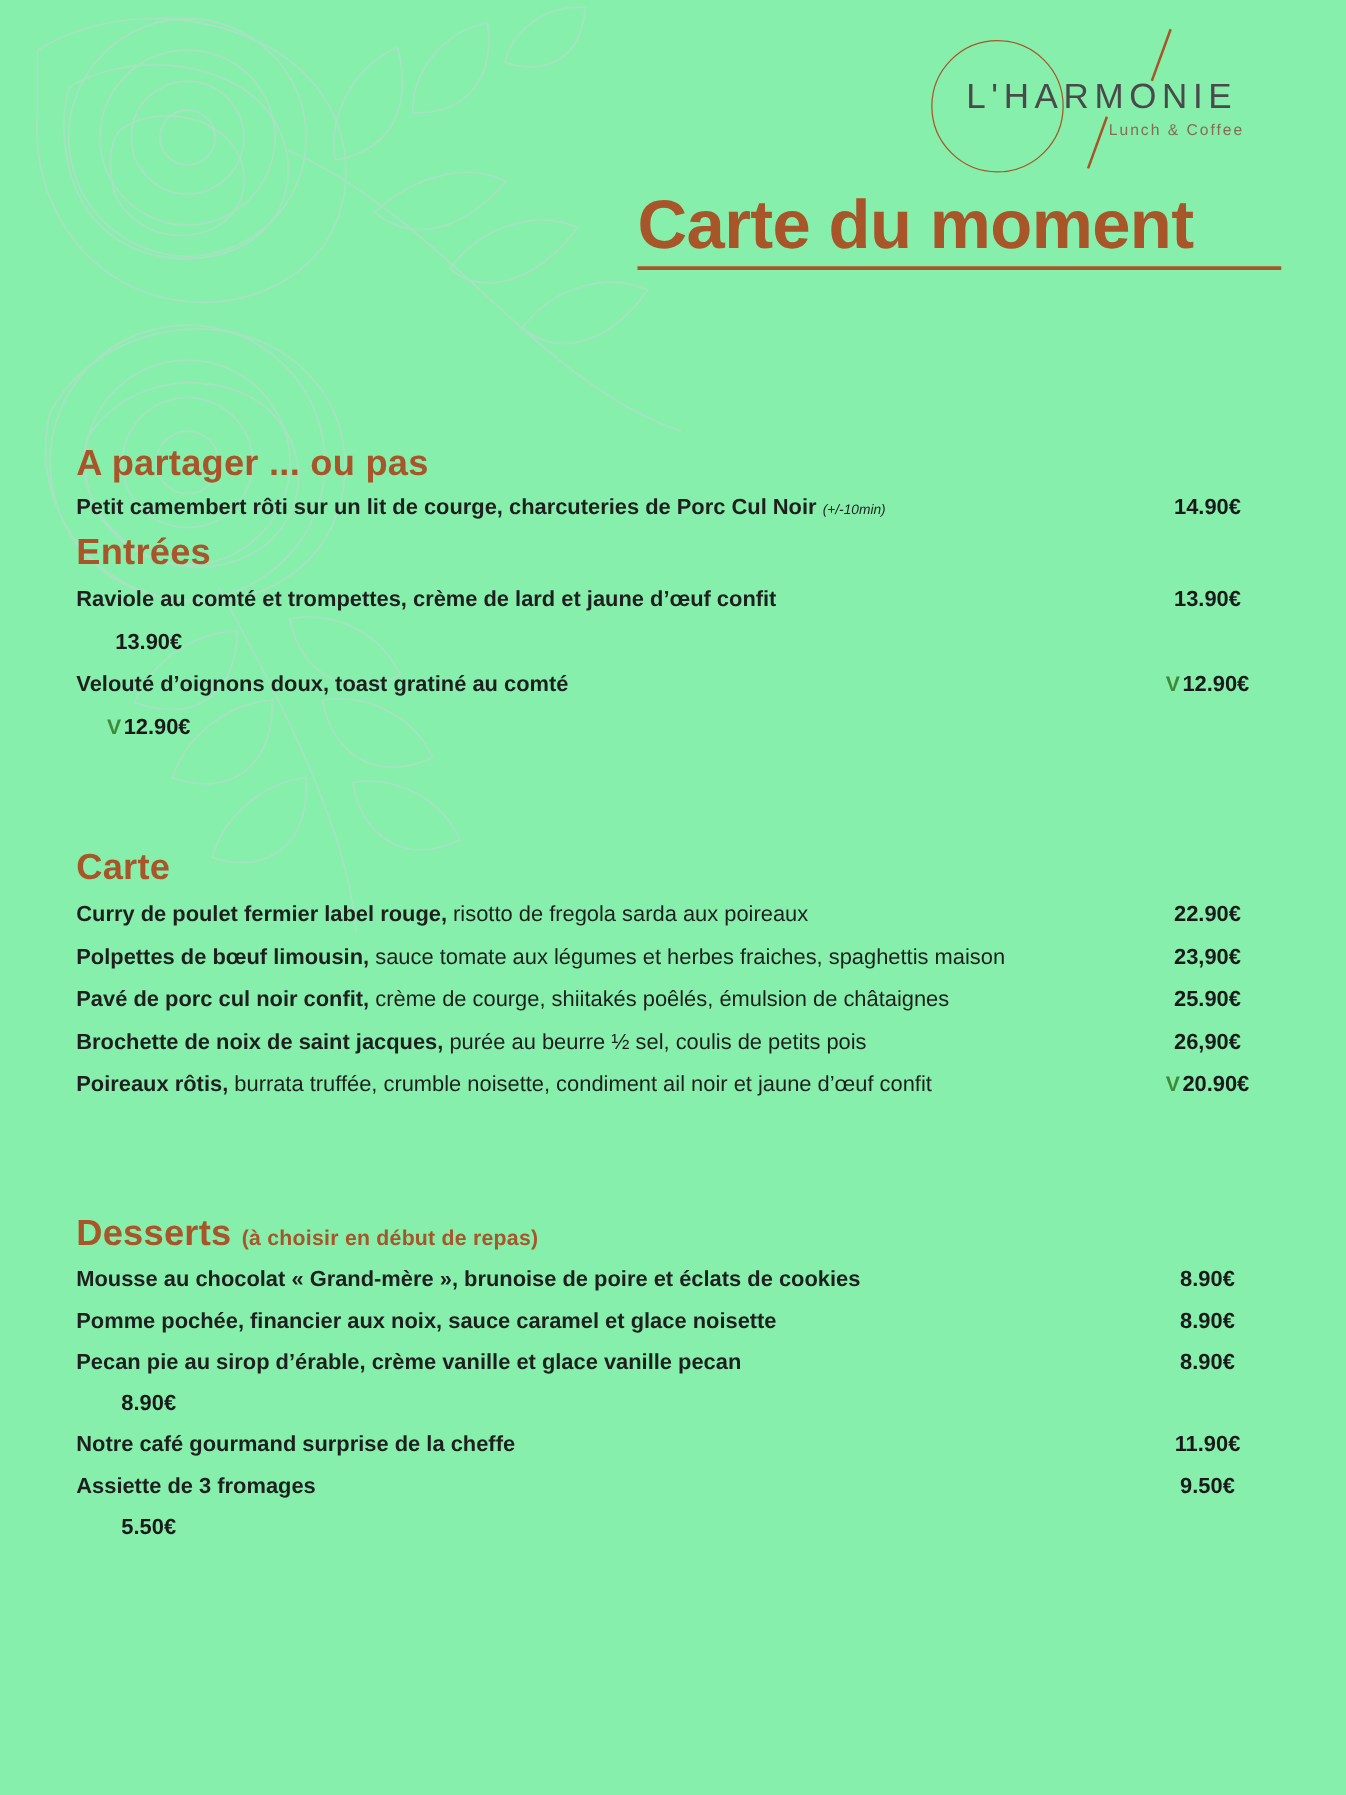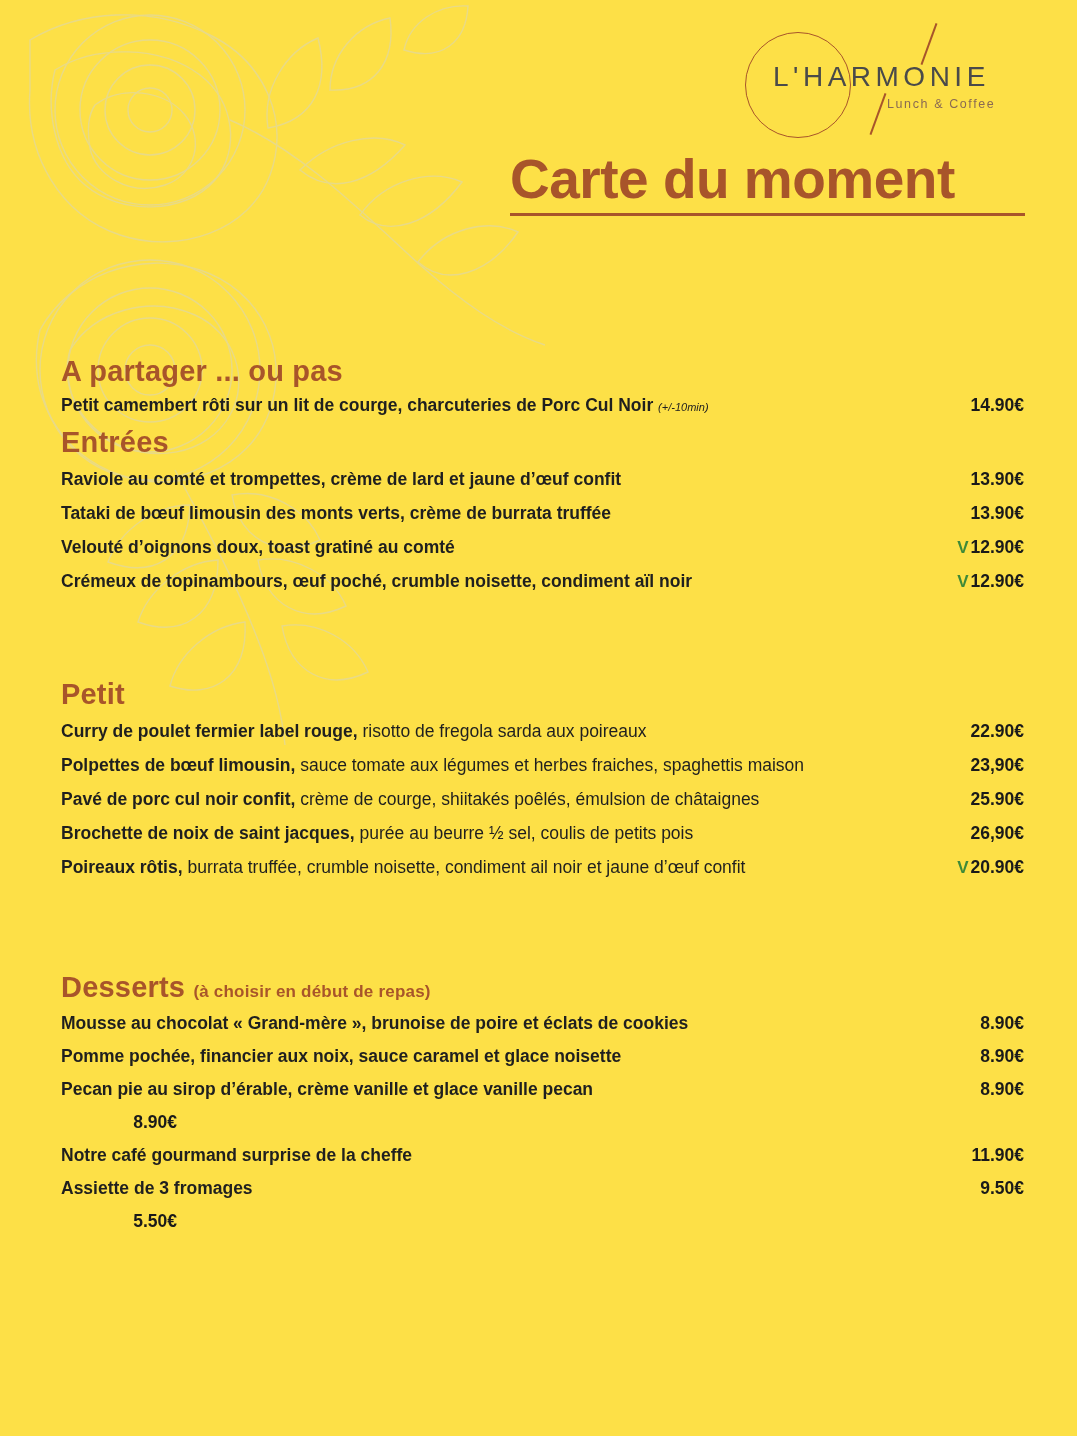--- a/index.html
+++ b/index.html
@@ -12,21 +12,21 @@
     background: #ffffff;
     font-family: "Liberation Sans", sans-serif;
     color: #1a1a1a;
     position: relative;
     overflow: hidden;
   }
   .page {
     position: relative;
     width: 1077px;
     height: 1436px;
-    background: #fde047;
+    background: #86efac;
   }
 
   
   .bg-art {
     position: absolute;
     left: 0;
     top: 0;
     width: 560px;
     height: 760px;
     opacity: 0.45;
@@ -137,21 +137,21 @@
   }
   .item-name .strong { font-weight: bold; text-align: right; }
   .item-name .light { font-weight: normal; }
   .item-name .ital {
     font-style: italic;
     font-size: 11px;
   }
   .price-cell {
     flex: 0 0 auto;
     width: 116px;
-    text-align: right;
+    text-align: center;
     font-size: 17.5px;
     font-weight: bold;
     white-space: nowrap;
     position: relative;
   }
   .veg {
     color: #3f8a38;
     font-size: 17px;
     font-weight: bold;
     margin-right: 2px;
@@ -225,39 +225,37 @@
 
     <div class="section entrees">
       <div class="section-title">Entrées</div>
 
       <div class="item">
         <div class="item-name"><span class="strong">Raviole au comté et trompettes, crème de lard et jaune d’œuf confit</span></div>
         <div class="price-cell">13.90€</div>
       </div>
 
       <div class="item">
-        <div class="item-name"><span class="strong">Tataki de bœuf limousin des monts verts, crème de burrata truffée</span></div>
         <div class="price-cell">13.90€</div>
       </div>
 
       <div class="item">
         <div class="item-name"><span class="strong">Velouté d’oignons doux, toast gratiné au comté</span></div>
         <div class="price-cell"><span class="veg">V</span><span>12.90€</span></div>
       </div>
 
       <div class="item">
-        <div class="item-name"><span class="strong">Crémeux de topinambours, œuf poché, crumble noisette, condiment aïl noir</span></div>
         <div class="price-cell"><span class="veg">V</span><span>12.90€</span></div>
       </div>
     </div>
 
     <div class="spacer-lg"></div>
 
     <div class="section plats">
-      <div class="section-title">Petit</div>
+      <div class="section-title">Carte</div>
 
       <div class="item">
         <div class="item-name"><span class="strong">Curry de poulet fermier label rouge,</span><span class="light"> risotto de fregola sarda aux poireaux</span></div>
         <div class="price-cell">22.90€</div>
       </div>
 
       <div class="item">
         <div class="item-name"><span class="strong">Polpettes de bœuf limousin,</span><span class="light"> sauce tomate aux légumes et herbes fraiches, spaghettis maison</span></div>
         <div class="price-cell">23,90€</div>
       </div>

